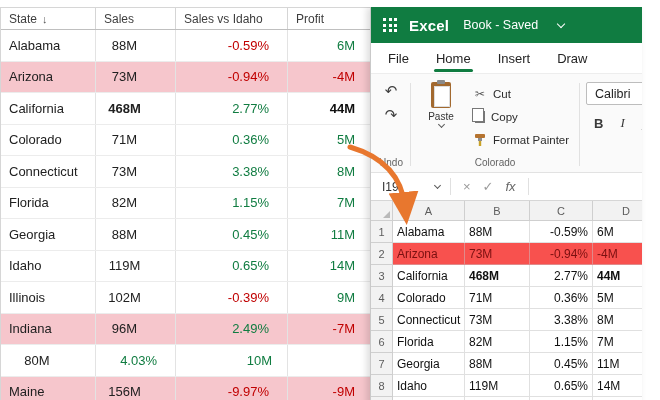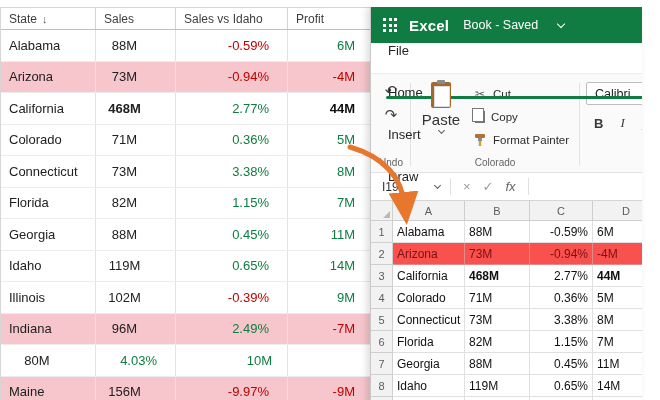--- a/index.html
+++ b/index.html
@@ -37,42 +37,42 @@
   .waffle { display:grid; grid-template-columns:repeat(3,3px); grid-auto-rows:3px; gap:2.5px; margin-right:12px; }
   .waffle span { width:3px; height:3px; background:#fff; }
   .appname { font-size:15px; font-weight:bold; letter-spacing:.2px; margin-right:14px; }
   .docname { display:flex; align-items:center; gap:20px; font-size:12.5px; }
   .chev { display:inline-block; width:6px; height:6px; border-right:1.4px solid #fff; border-bottom:1.4px solid #fff;
           transform:rotate(45deg); margin-top:-3px; }
   .chev.gray { border-color:#5a5a5a; }
   .chev.small { width:5px; height:5px; }
 
   .menubar { height:30px; display:flex; align-items:stretch; gap:27px; padding-left:17px; background:#fff;
-             font-size:13px; color:#242424;flex-direction:column; }
+             font-size:13px; color:#242424; }
   .mtab { display:flex; align-items:center; position:relative; cursor:default; }
   .mtab.active::after { content:""; position:absolute; left:-2px; right:-2px; bottom:1px; height:3px;
                         border-radius:2px; background:var(--excel-green, #107C41); }
 
   .ribbon { height:100px; display:flex; background:#fafafa; border-top:1px solid #ededed;
             border-bottom:1px solid #e2e2e2; padding:5px 0 0 7px; }
   .rgroup { display:flex; flex-direction:column; flex-shrink:0; }
   .gbody { flex:1; display:flex; }
   .gbody.col { flex-direction:column; }
   .glabel { font-size:10px; color:#636363; text-align:center; padding-bottom:4px; }
   .vdiv { width:1px; background:#e1e1e1; margin:4px 6px 6px 6px; flex-shrink:0; }
   button { background:none; border:none; font:inherit; color:inherit; cursor:default; }
   .icon-btn { font-size:15px; color:#3e3e3e; height:24px; width:26px; line-height:24px; text-align:center; }
 
   .paste-btn { width:48px; display:flex; flex-direction:column; align-items:center; gap:3px; padding-top:3px; }
   .clipboard-icon { position:relative; width:20px; height:26px; background:#a2692f; border-radius:2px; }
   .clipboard-icon::before { content:""; position:absolute; left:3px; top:4px; width:14px; height:19px; background:#fff;
                             border:1px solid #ddd; }
   .clipboard-icon::after { content:""; position:absolute; left:6px; top:-2px; width:8px; height:4px; background:#8a8a8a;
                            border-radius:1px; }
-  .plabel { font-size:15px; color:#333; }
+  .plabel { font-size:10px; color:#333; }
   .small-btns { display:flex; flex-direction:column; justify-content:flex-start; padding:3px 0 0 4px; }
   .small-btn { display:flex; align-items:center; gap:6px; height:23px; font-size:11.5px; color:#2b2b2b; padding:0 4px; }
   .sb-icon { font-size:12px; color:#555; width:14px; text-align:center; }
   .copy-icon { position:relative; width:10px; height:12px; border:1px solid #777; background:#fff; margin-left:2px; }
   .copy-icon::before { content:""; position:absolute; left:-4px; top:-4px; width:10px; height:12px;
                        border:1px solid #777; background:#fff; }
   .fp-icon { width:14px; height:14px; display:inline-block; }
 
   .font-box { width:106px; height:23px; border:1px solid #bdbdbd; border-radius:2px; background:#fff;
               display:flex; align-items:center; justify-content:space-between; padding:0 8px;

